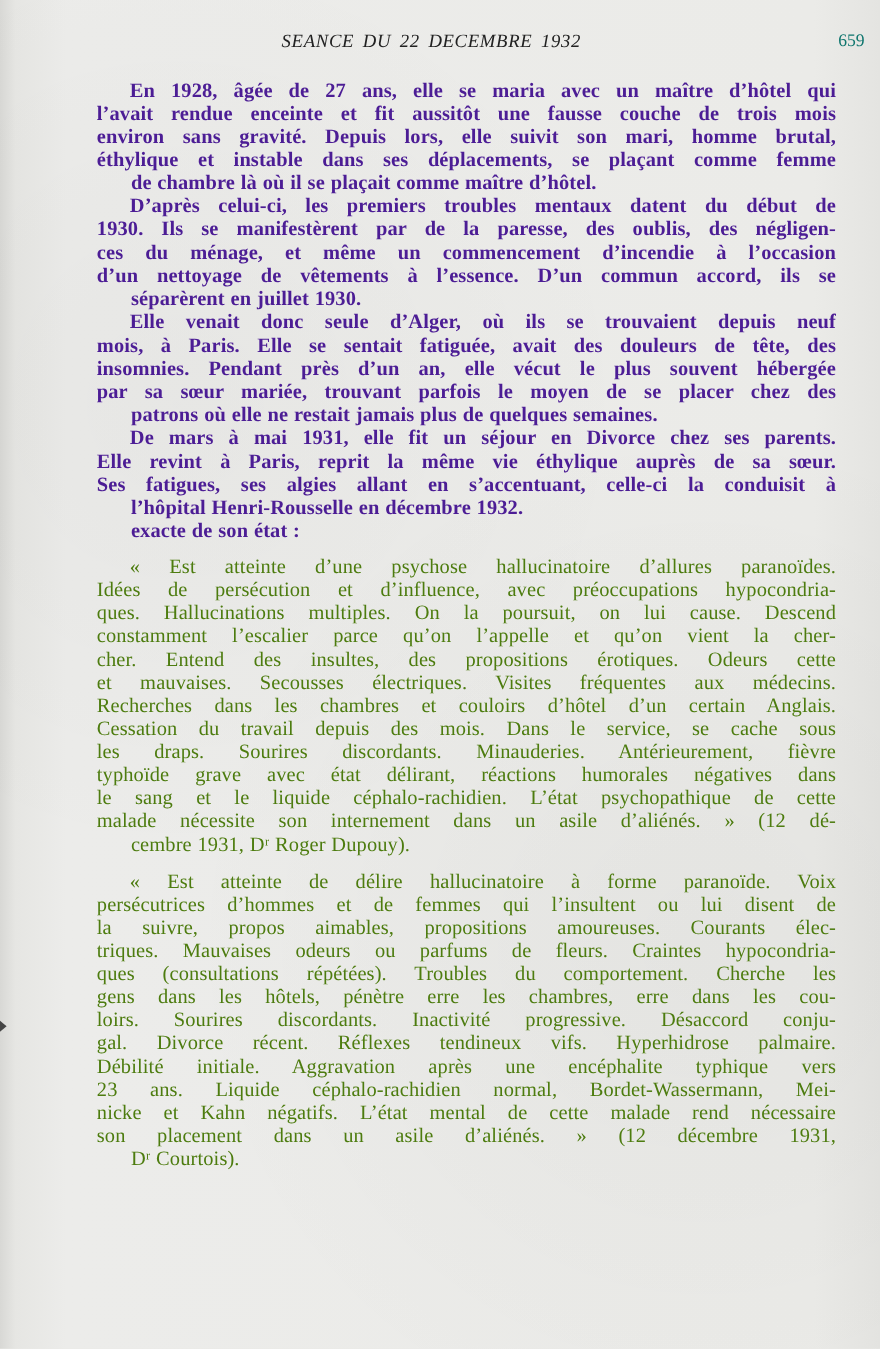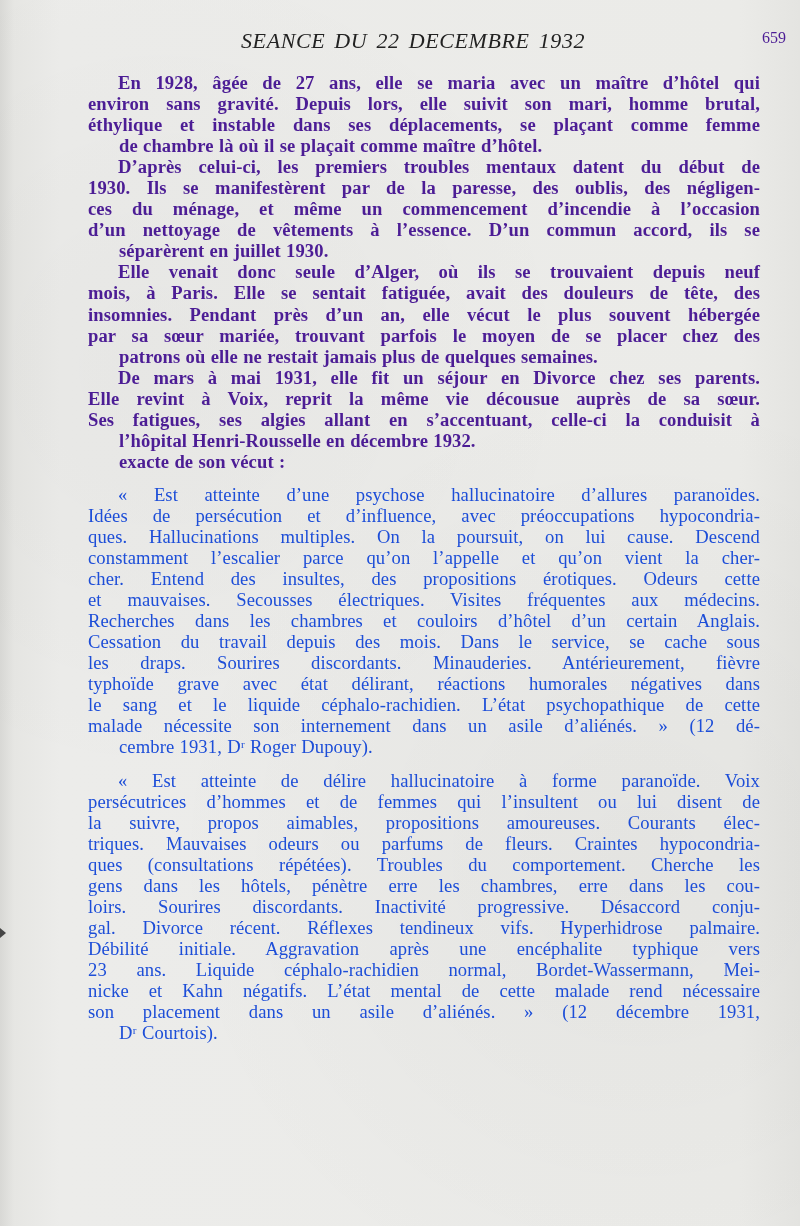--- a/index.html
+++ b/index.html
@@ -21,50 +21,50 @@
   }
   .running-head {
     position: absolute;
     top: 28px;
     left: 0;
     width: 800px;
     height: 24px;
   }
   .running-head .title {
     position: absolute;
-    left: 241px;
+    left: 256px;
     top: 0;
     font-style: italic;
-    font-size: 22px;
+    font-size: 17px;
     letter-spacing: 0.6px;
     word-spacing: 3px;
     color: #222;
   }
   .running-head .page-num {
     position: absolute;
     left: 762px;
     top: 1px;
     font-size: 16px;
-    color: #4c1d95;
+    color: #0f766e;
   }
   .text-block {
     position: absolute;
     left: 88px;
     top: 72px;
     width: 672px;
   }
   .para {
     font-size: 18.6px;
     line-height: 21.05px;
     text-align: justify;
     text-indent: 30px;
     margin: 0;
     letter-spacing: 0.1px;
     word-spacing: 0.5px;
-    color: #1d4ed8;
+    color: #4d7c0f;
   }
   .para.bold {
     font-weight: bold;
     color: #4c1d95;
   }
   .para .line {
     display: block;
     text-align: justify;
     text-align-last: justify;
     white-space: nowrap;
@@ -91,20 +91,21 @@
   <span class="title">SEANCE DU 22 DECEMBRE 1932</span>
   <span class="page-num">659</span>
 </div>
 
 <div class="left-mark"></div>
 
 <div class="text-block">
 
   <p class="para bold">
     <span class="line first">En 1928, âgée de 27 ans, elle se maria avec un maître d’hôtel qui</span>
+    <span class="line cont">l’avait rendue enceinte et fit aussitôt une fausse couche de trois mois</span>
     <span class="line cont">environ sans gravité. Depuis lors, elle suivit son mari, homme brutal,</span>
     <span class="line cont">éthylique et instable dans ses déplacements, se plaçant comme femme</span>
     <span class="line cont last">de chambre là où il se plaçait comme maître d’hôtel.</span>
   </p>
 
   <p class="para bold">
     <span class="line first">D’après celui-ci, les premiers troubles mentaux datent du début de</span>
     <span class="line cont">1930. Ils se manifestèrent par de la paresse, des oublis, des négligen-</span>
     <span class="line cont">ces du ménage, et même un commencement d’incendie à l’occasion</span>
     <span class="line cont">d’un nettoyage de vêtements à l’essence. D’un commun accord, ils se</span>
@@ -114,27 +115,27 @@
   <p class="para bold">
     <span class="line first">Elle venait donc seule d’Alger, où ils se trouvaient depuis neuf</span>
     <span class="line cont">mois, à Paris. Elle se sentait fatiguée, avait des douleurs de tête, des</span>
     <span class="line cont">insomnies. Pendant près d’un an, elle vécut le plus souvent hébergée</span>
     <span class="line cont">par sa sœur mariée, trouvant parfois le moyen de se placer chez des</span>
     <span class="line cont last">patrons où elle ne restait jamais plus de quelques semaines.</span>
   </p>
 
   <p class="para bold">
     <span class="line first">De mars à mai 1931, elle fit un séjour en Divorce chez ses parents.</span>
-    <span class="line cont">Elle revint à Voix, reprit la même vie décousue auprès de sa sœur.</span>
+    <span class="line cont">Elle revint à Paris, reprit la même vie éthylique auprès de sa sœur.</span>
     <span class="line cont">Ses fatigues, ses algies allant en s’accentuant, celle-ci la conduisit à</span>
     <span class="line cont last">l’hôpital Henri-Rousselle en décembre 1932.</span>
   </p>
 
   <p class="para bold">
-    <span class="line cont last">exacte de son vécut :</span>
+    <span class="line cont last">exacte de son état :</span>
   </p>
 
   <div class="gap"></div>
 
   <p class="para">
     <span class="line first">« Est atteinte d’une psychose hallucinatoire d’allures paranoïdes.</span>
     <span class="line cont">Idées de persécution et d’influence, avec préoccupations hypocondria-</span>
     <span class="line cont">ques. Hallucinations multiples. On la poursuit, on lui cause. Descend</span>
     <span class="line cont">constamment l’escalier parce qu’on l’appelle et qu’on vient la cher-</span>
     <span class="line cont">cher. Entend des insultes, des propositions érotiques. Odeurs cette</span>

